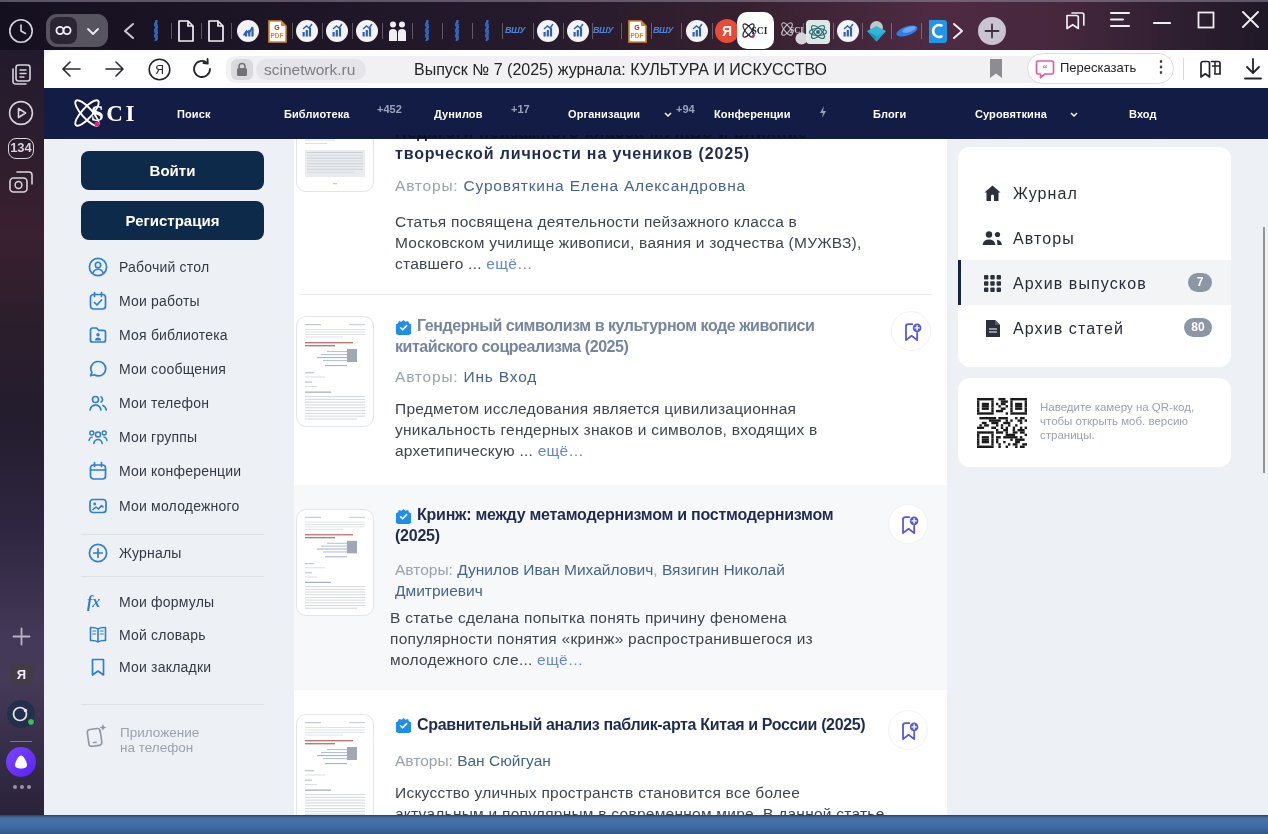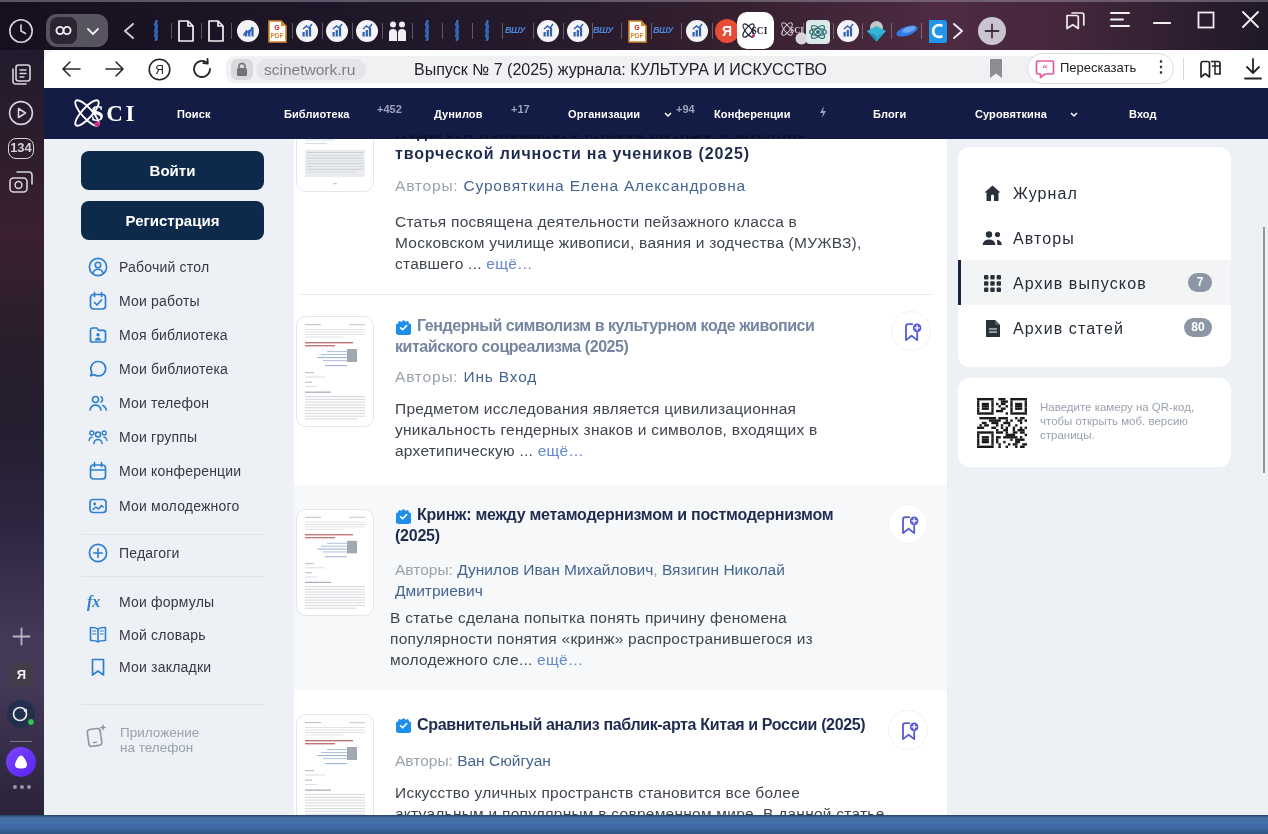--- a/index.html
+++ b/index.html
@@ -433,21 +433,21 @@
 <div class="mi" style="top:292px">Мои работы</div>
 <svg class="mico" style="top:325px" viewBox="0 0 20 20">
       <path d="M2.5 16.5 V5 a2 2 0 0 1 2-2 h4.2 l1.8 2.3 h5 a2 2 0 0 1 2 2 V15 a2 2 0 0 1 -2 2 H4.5 a2 2 0 0 1 -2-2 z" fill="none" stroke="#2e7fd0" stroke-width="1.7" stroke-linejoin="round"></path>
       <circle cx="10" cy="9.8" r="1.7" fill="#2e7fd0"></circle>
       <path d="M6.8 15.5 c0.5-2 1.7-2.9 3.2-2.9 s2.7 0.9 3.2 2.9 z" fill="#2e7fd0"></path>
     </svg>
 <div class="mi" style="top:326px">Моя библиотека</div>
 <svg class="mico" style="top:359px" viewBox="0 0 20 20">
       <path d="M10.5 2.5 a7.2 7.2 0 0 1 0 14.4 c-1.6 0-3-0.4-4.2-1.2 L2.6 16.8 l1.3-3.4 a7.2 7.2 0 0 1 6.6-10.9 z" fill="none" stroke="#2e7fd0" stroke-width="1.7" stroke-linejoin="round"></path>
     </svg>
-<div class="mi" style="top:360px">Мои библиотека</div>
+<div class="mi" style="top:360px">Мои сообщения</div>
 <svg class="mico" style="top:393px" viewBox="0 0 20 20">
       <circle cx="7.5" cy="6.5" r="3" fill="none" stroke="#2e7fd0" stroke-width="1.6"></circle>
       <path d="M2 17 c0.7-3.4 2.8-4.9 5.5-4.9 s4.8 1.5 5.5 4.9" fill="none" stroke="#2e7fd0" stroke-width="1.6" stroke-linecap="round"></path>
       <path d="M13 3.9 a3 3 0 0 1 0 5.2 M14.8 12.4 c2 0.7 3.1 2.2 3.5 4.6" fill="none" stroke="#2e7fd0" stroke-width="1.6" stroke-linecap="round"></path>
     </svg>
 <div class="mi" style="top:394px">Мои телефон</div>
 <svg class="mico" style="top:427px" viewBox="0 0 20 20">
       <circle cx="10" cy="7.5" r="2.5" fill="none" stroke="#2e7fd0" stroke-width="1.5"></circle>
       <path d="M5.8 16.5 c0.5-2.6 2-3.9 4.2-3.9 s3.7 1.3 4.2 3.9" fill="none" stroke="#2e7fd0" stroke-width="1.5" stroke-linecap="round"></path>
       <circle cx="3.8" cy="6" r="2" fill="none" stroke="#2e7fd0" stroke-width="1.4"></circle>
@@ -464,21 +464,21 @@
       <rect x="2" y="3.5" width="16" height="13" rx="3" fill="none" stroke="#2e7fd0" stroke-width="1.7"></rect>
       <circle cx="6.7" cy="8" r="1.4" fill="#2e7fd0"></circle>
       <path d="M4.5 14 l3.5-3 2.5 2 3-3.5 2 2" fill="none" stroke="#2e7fd0" stroke-width="1.6" stroke-linejoin="round"></path>
     </svg>
 <div class="mi" style="top:497px">Мои молодежного</div>
 <div class="sbdiv" style="top:534px"></div>
 <svg class="mico" style="top:543px" viewBox="0 0 20 20">
       <circle cx="10" cy="10" r="8.6" fill="none" stroke="#2e7fd0" stroke-width="1.7"></circle>
       <path d="M10 5.8 v8.4 M5.8 10 h8.4" stroke="#2e7fd0" stroke-width="1.7" stroke-linecap="round"></path>
     </svg>
-<div class="mi" style="top:544px">Педагоги</div>
+<div class="mi" style="top:544px">Журналы</div>
 <div class="sbdiv" style="top:576px"></div>
 <div class="abs" style="left:87px;top:592px;width:26px;height:22px;font-size:16px;line-height:20px;font-weight:bold;font-style:italic;color:#2e7fd0;font-family:'Liberation Serif',serif">fx</div>
 <div class="mi" style="top:593px">Мои формулы</div>
 <svg class="mico" style="top:625px" viewBox="0 0 20 20">
       <path d="M10 4 C8.5 2.8 6.5 2.3 2.5 2.5 V15.5 c4-0.2 6 0.3 7.5 1.5 c1.5-1.2 3.5-1.7 7.5-1.5 V2.5 c-4-0.2-6 0.3-7.5 1.5 z M10 4 v13" fill="none" stroke="#2e7fd0" stroke-width="1.6" stroke-linejoin="round"></path>
       <path d="M4.8 6 h3 M4.8 9 h3 M12.2 6 h3 M12.2 9 h3" stroke="#2e7fd0" stroke-width="1.2" stroke-linecap="round"></path>
     </svg>
 <div class="mi" style="top:626px">Мой словарь</div>
 <svg class="mico" style="top:657px" viewBox="0 0 20 20">
       <path d="M4.5 2.5 h11 V18 l-5.5-4 -5.5 4 z" fill="none" stroke="#2e7fd0" stroke-width="1.7" stroke-linejoin="round"></path>

